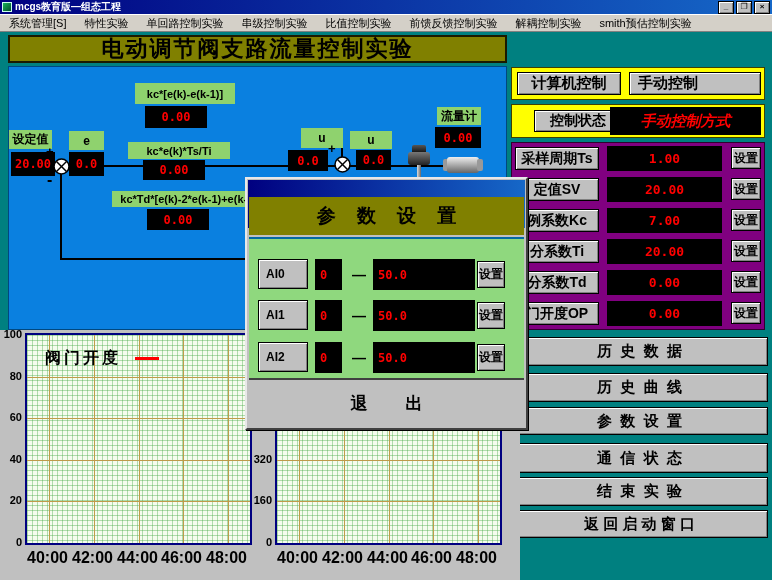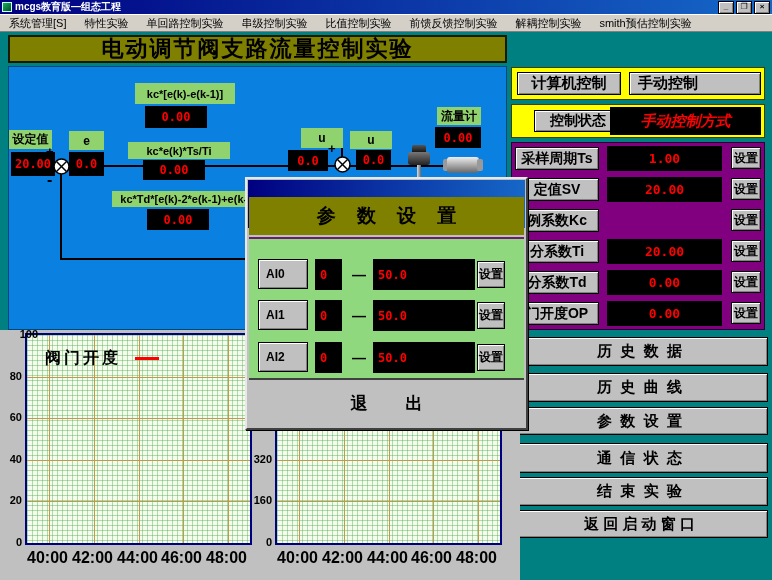--- a/index.html
+++ b/index.html
@@ -48,21 +48,21 @@
   .xtick{position:absolute;font-size:16px;font-weight:bold;color:#000;text-align:center;width:40px;}
   .legend{position:absolute;left:18px;top:13px;display:flex;align-items:center;}
   .legend .ltext{font-size:16px;font-weight:bold;color:#000;letter-spacing:3px;white-space:nowrap;}
   .legend .lline{width:24px;height:3px;margin-left:14px;}
   
   #dialog{left:245px;top:177px;width:283px;height:253px;background:#c0c0c0;border:2px solid;border-color:#e8e8e8 #404040 #404040 #e8e8e8;box-sizing:border-box;z-index:10;box-shadow:1px 1px 0 #000;}
   #dialog-titlebar{position:absolute;left:1px;top:1px;right:1px;height:16px;background:linear-gradient(90deg,#000080,#1668c8);display:flex;align-items:center;padding:16px 2px;}
   #dialog-titlebar .dttl{color:#fff;font-size:11px;font-weight:bold;margin-left:4px;flex:1;}
   #dialog-header{position:absolute;left:2px;top:18px;width:275px;height:38px;background:#808000;display:flex;align-items:center;justify-content:center;}
   #dialog-header span{font-size:19px;font-weight:bold;color:#000;white-space:pre;}
-  #dialog-body{position:absolute;left:2px;top:58px;width:275px;height:143px;background:#8fd87e;border-top:2px solid #701a75;border-bottom:2px solid #404040;box-sizing:border-box;}
+  #dialog-body{position:absolute;left:2px;top:58px;width:275px;height:143px;background:#8fd87e;border-top:2px solid #0369a1;border-bottom:2px solid #404040;box-sizing:border-box;}
   #dialog-footer{position:absolute;left:2px;top:201px;width:275px;height:46px;background:#c0c0c0;display:flex;align-items:center;justify-content:center;}
   #dialog-footer .exit{font-size:17px;font-weight:bold;color:#000;white-space:pre;background:transparent;border:none;}
   .drow-el{position:absolute;}
   .chanbtn{background:#c0c0c0;border:1px solid #000;box-shadow:inset 1px 1px 0 #fff,inset -1px -1px 0 #808080;box-sizing:border-box;display:flex;align-items:center;font-weight:bold;font-size:12px;padding-left:7px;color:#000;}
   .ddisp{background:#000;color:#f00;font-weight:bold;font-size:12px;display:flex;align-items:center;padding-left:5px;box-sizing:border-box;font-family:"DejaVu Sans Mono",monospace;}
   .ddash{color:#000;font-weight:bold;font-size:14px;display:flex;align-items:center;justify-content:center;}
 </style>
 </head>
 <body>
 
@@ -200,20 +200,21 @@
     </div>
   </div>
 
 <div class="gbtn abs" style="left: 515px; top: 147px; width: 84px; height: 23px; font-size: 14px;">采样周期Ts</div>
     <div class="disp abs" style="left: 607px; top: 146px; width: 115px; height: 25px; font-size: 13px;">1.00</div>
     <div class="gbtn abs" style="left: 731px; top: 147px; width: 30px; height: 22px; font-size: 12px;">设置</div>
     <div class="gbtn abs" style="left: 515px; top: 178px; width: 84px; height: 23px; font-size: 14px;">定值SV</div>
     <div class="disp abs" style="left: 607px; top: 177px; width: 115px; height: 25px; font-size: 13px;">20.00</div>
     <div class="gbtn abs" style="left: 731px; top: 178px; width: 30px; height: 22px; font-size: 12px;">设置</div>
     <div class="gbtn abs" style="left: 515px; top: 209px; width: 84px; height: 23px; font-size: 14px;">例系数Kc</div>
+    <div class="disp abs" style="left: 607px; top: 208px; width: 115px; height: 25px; font-size: 13px;">7.00</div>
     <div class="gbtn abs" style="left: 731px; top: 209px; width: 30px; height: 22px; font-size: 12px;">设置</div>
     <div class="gbtn abs" style="left: 515px; top: 240px; width: 84px; height: 23px; font-size: 14px;">分系数Ti</div>
     <div class="disp abs" style="left: 607px; top: 239px; width: 115px; height: 25px; font-size: 13px;">20.00</div>
     <div class="gbtn abs" style="left: 731px; top: 240px; width: 30px; height: 22px; font-size: 12px;">设置</div>
     <div class="gbtn abs" style="left: 515px; top: 271px; width: 84px; height: 23px; font-size: 14px;">分系数Td</div>
     <div class="disp abs" style="left: 607px; top: 270px; width: 115px; height: 25px; font-size: 13px;">0.00</div>
     <div class="gbtn abs" style="left: 731px; top: 271px; width: 30px; height: 22px; font-size: 12px;">设置</div>
     <div class="gbtn abs" style="left: 515px; top: 302px; width: 84px; height: 23px; font-size: 14px;">门开度OP</div>
     <div class="disp abs" style="left: 607px; top: 301px; width: 115px; height: 25px; font-size: 13px;">0.00</div>
     <div class="gbtn abs" style="left: 731px; top: 302px; width: 30px; height: 22px; font-size: 12px;">设置</div>
@@ -230,21 +231,21 @@
       <div class="legend">
         <span class="ltext">阀门开度</span>
         <span class="lline" style="background: rgb(255, 0, 0);"></span>
       </div>
     </div>
     <div class="ytick abs" style="left: 0px; top: 536px; width: 22px; z-index: 3;">0</div>
     <div class="ytick abs" style="left: 0px; top: 494px; width: 22px; z-index: 3;">20</div>
     <div class="ytick abs" style="left: 0px; top: 453px; width: 22px; z-index: 3;">40</div>
     <div class="ytick abs" style="left: 0px; top: 411px; width: 22px; z-index: 3;">60</div>
     <div class="ytick abs" style="left: 0px; top: 370px; width: 22px; z-index: 3;">80</div>
-    <div class="ytick abs" style="left: 16px; top: 328px; width: 22px; z-index: 3;">100</div>
+    <div class="ytick abs" style="left: 0px; top: 328px; width: 22px; z-index: 3;">100</div>
     <div class="xtick abs" style="left: 27px; top: 549px; z-index: 3;">40:00</div>
     <div class="xtick abs" style="left: 72px; top: 549px; z-index: 3;">42:00</div>
     <div class="xtick abs" style="left: 117px; top: 549px; z-index: 3;">44:00</div>
     <div class="xtick abs" style="left: 161px; top: 549px; z-index: 3;">46:00</div>
     <div class="xtick abs" style="left: 206px; top: 549px; z-index: 3;">48:00</div>
     <div class="plot" style="left: 275px; top: 333px; width: 227px; height: 212px; z-index: 2;">
       <div class="gridline-v" style="left: 22px;"></div>
       <div class="gridline-v" style="left: 67px;"></div>
       <div class="gridline-v" style="left: 112px;"></div>
       <div class="gridline-v" style="left: 156px;"></div>

